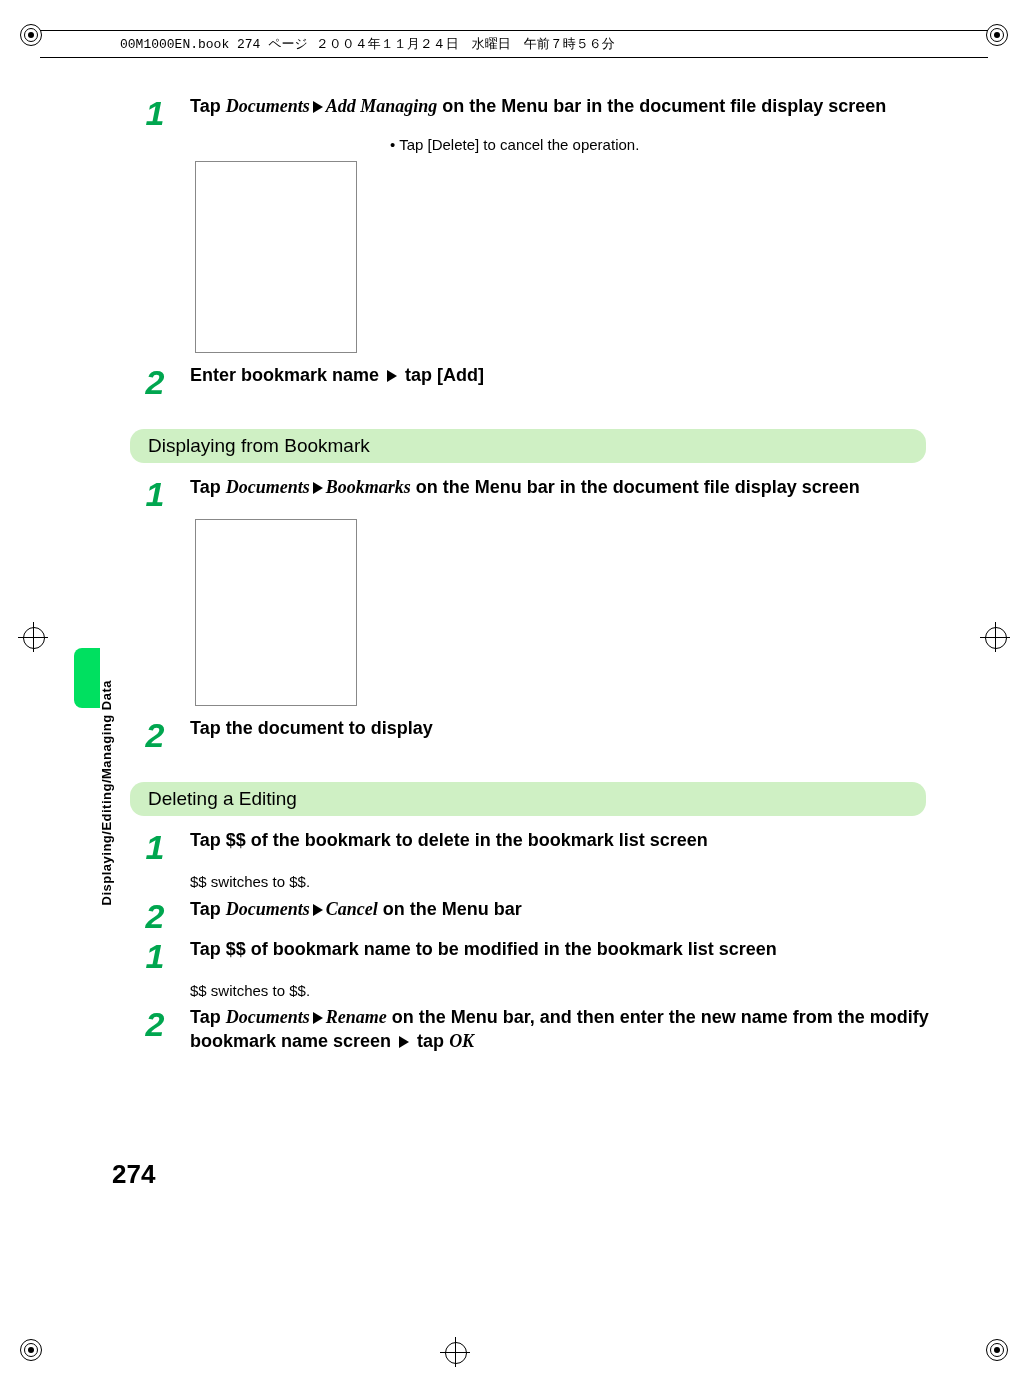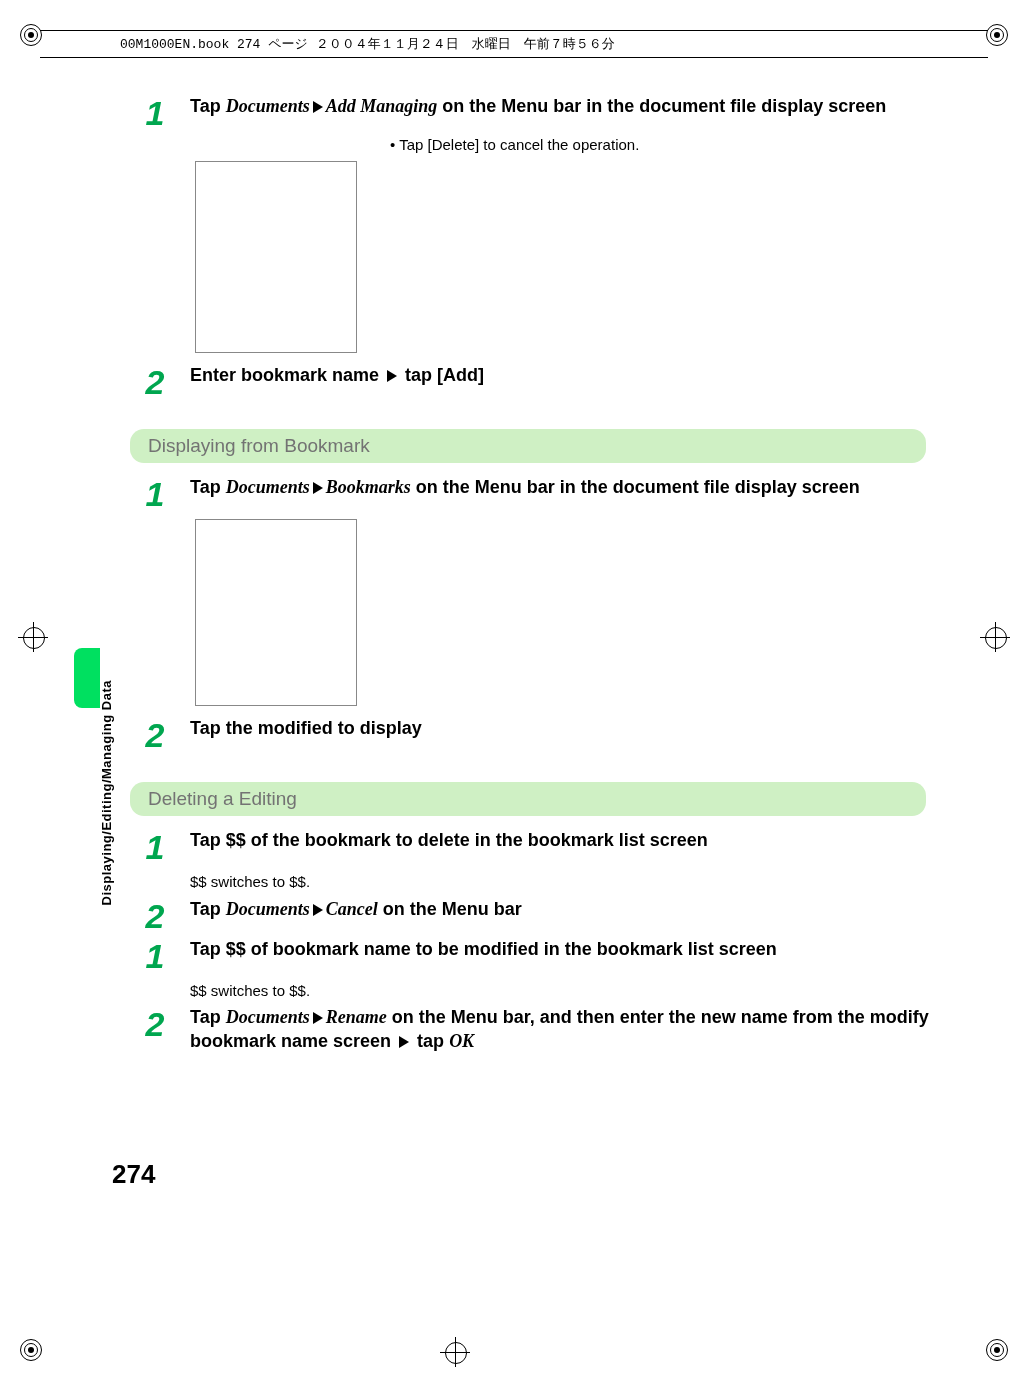--- a/index.html
+++ b/index.html
@@ -132,21 +132,21 @@
     border: 1px solid #888;
     margin: 8px 0 10px 65px;
   }
   .placeholder-img.small{
     height: 185px;
   }
 
   .section-pill {
     margin: 30px 0 12px 0;
     background: #cff0c4;
-    color: #737373;
+    color: #000000;
     font-size: 19px;
     padding: 6px 18px;
     border-radius: 14px;
     font-weight: normal;
     width: 760px;
   }
 
   
   .side-tab {
     position: absolute;
@@ -229,21 +229,21 @@
     </div>
 
     <div class="section-pill">Displaying from Bookmark</div>
     <div class="step">
       <div class="step-num">1</div>
       <div class="step-body">Tap <span class="menu-italic">Documents</span><span class="tri"></span><span class="menu-italic">Bookmarks</span> on the Menu bar in the document file display screen</div>
     </div>
     <div class="placeholder-img small"></div>
     <div class="step">
       <div class="step-num">2</div>
-      <div class="step-body">Tap the modified to display</div>
+      <div class="step-body">Tap the document to display</div>
     </div>
 
     <div class="section-pill">Deleting a Editing</div>
     <div class="step">
       <div class="step-num">1</div>
       <div class="step-body">
         Tap $$ of the bookmark to delete in the bookmark list screen<div class="sub">$$ switches to $$.</div>
       </div>
     </div>
     <div class="step">

